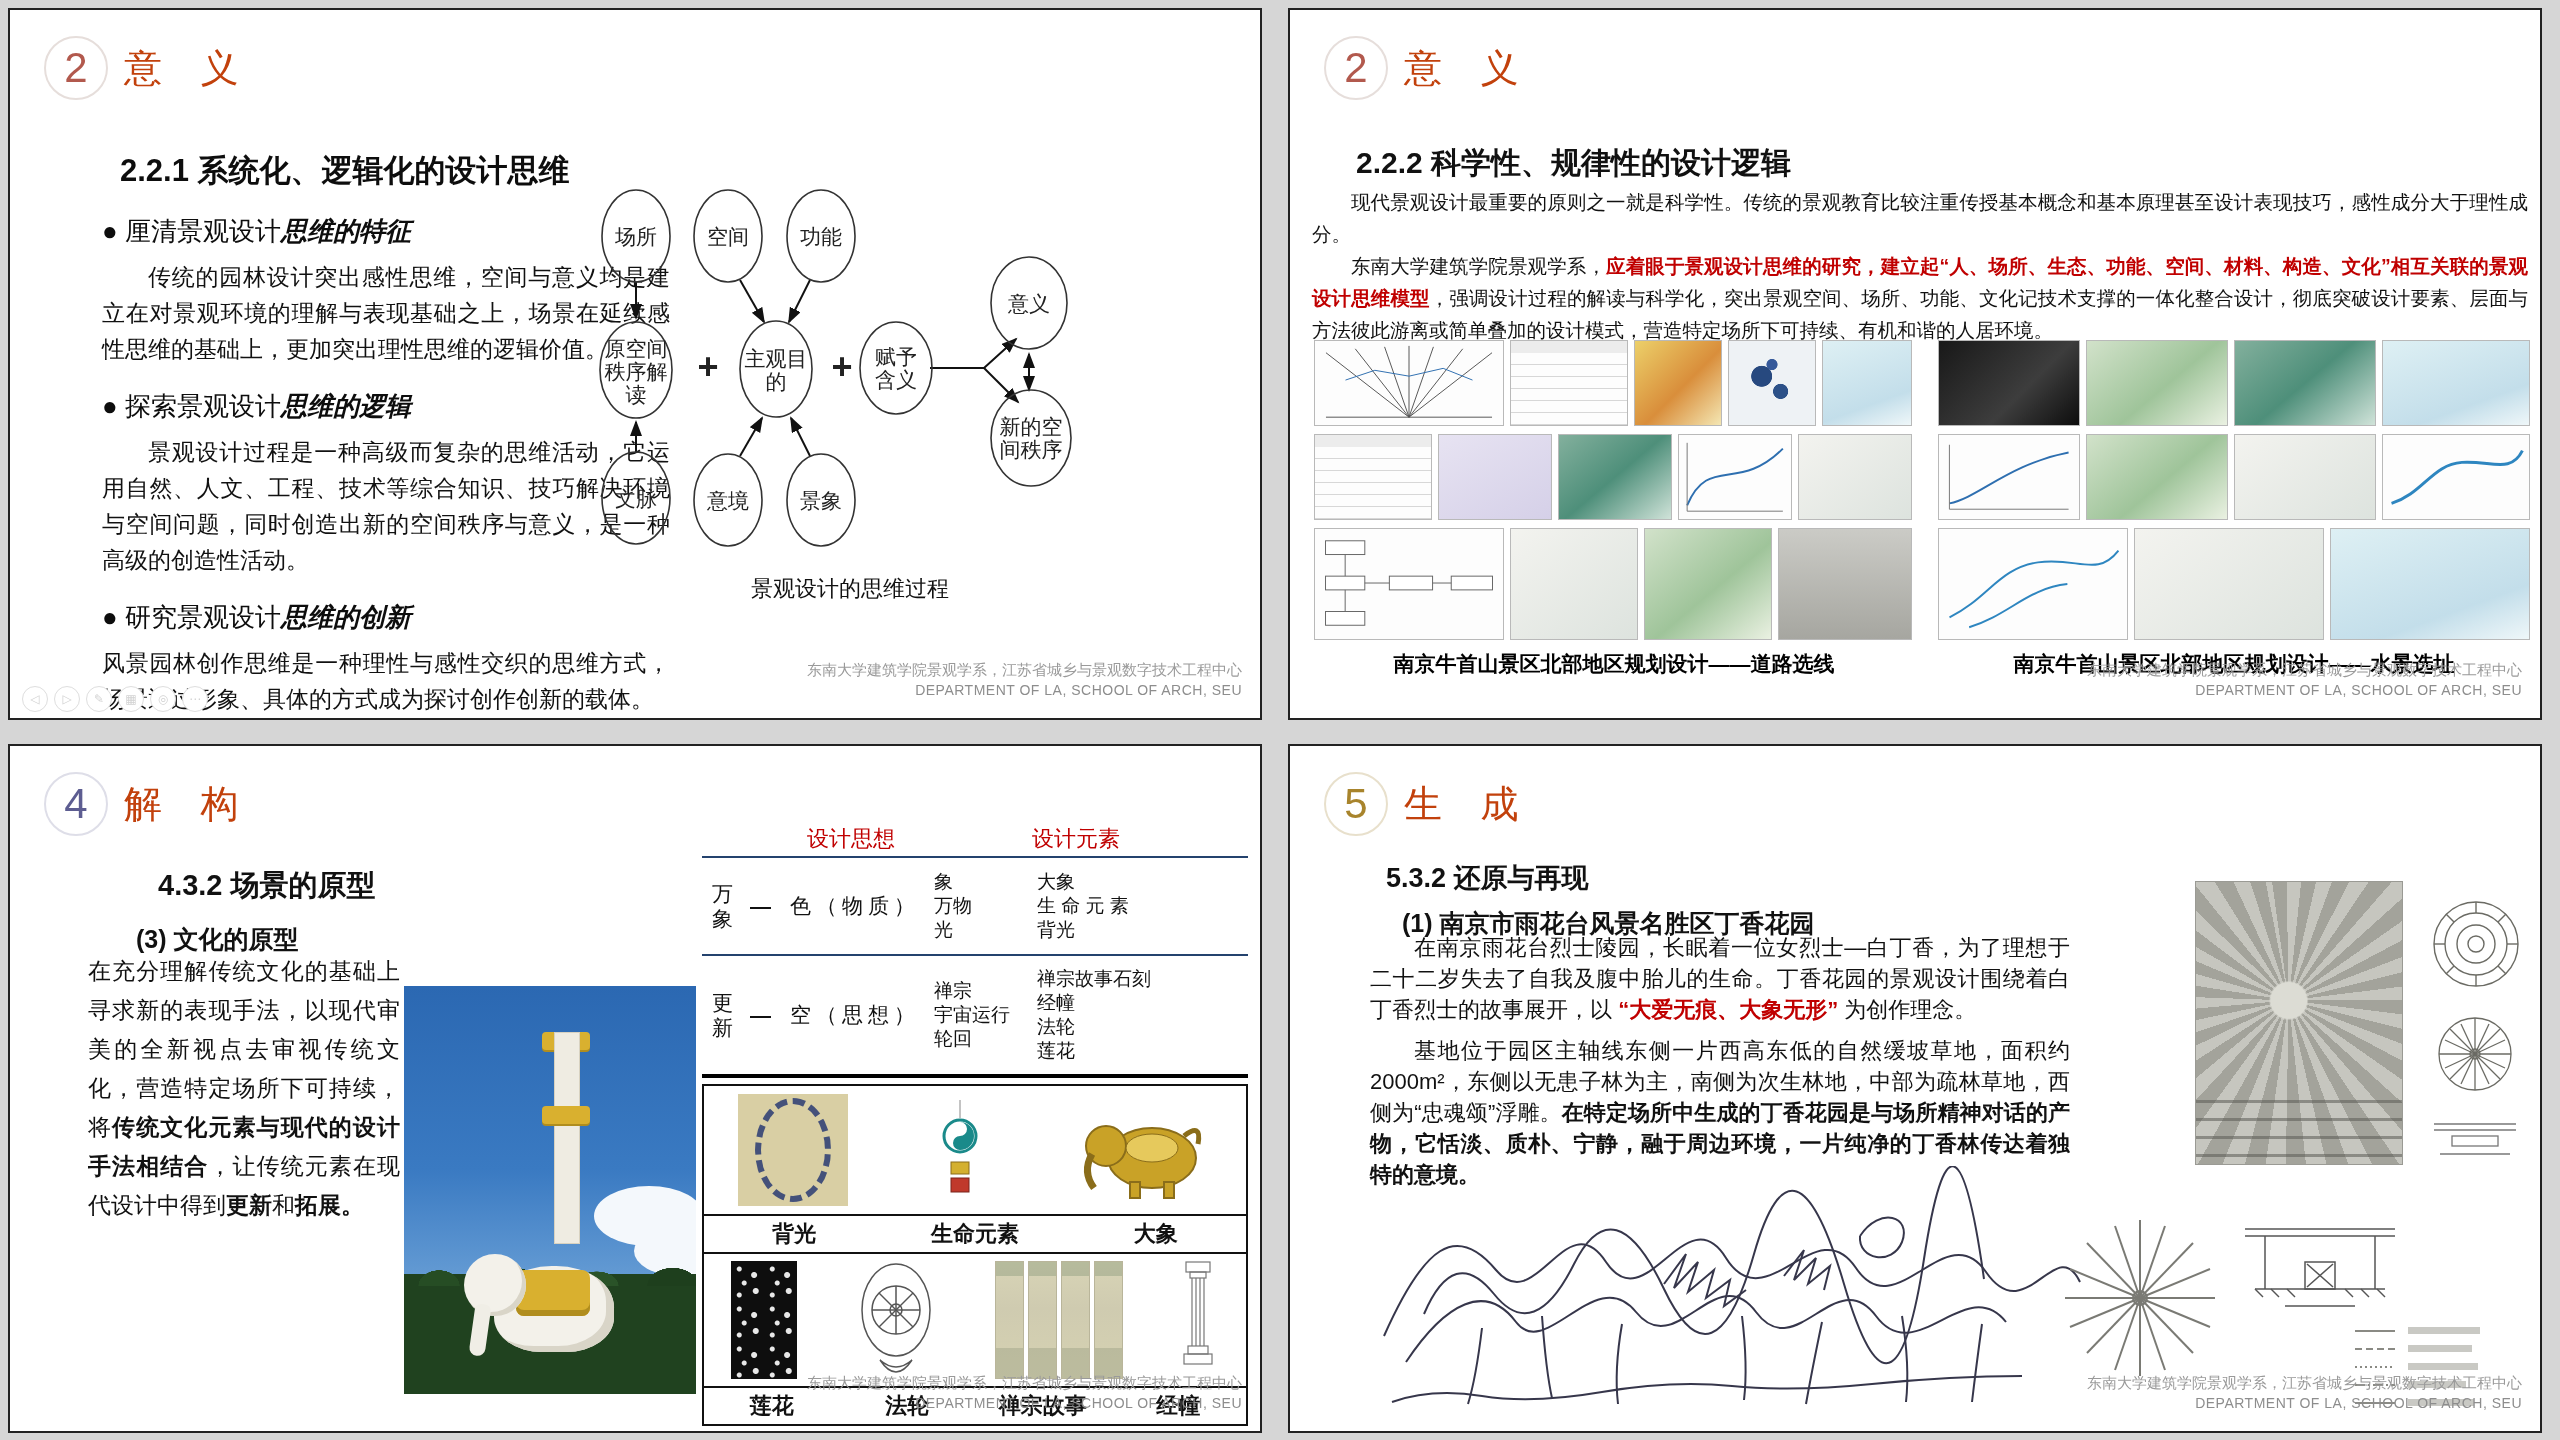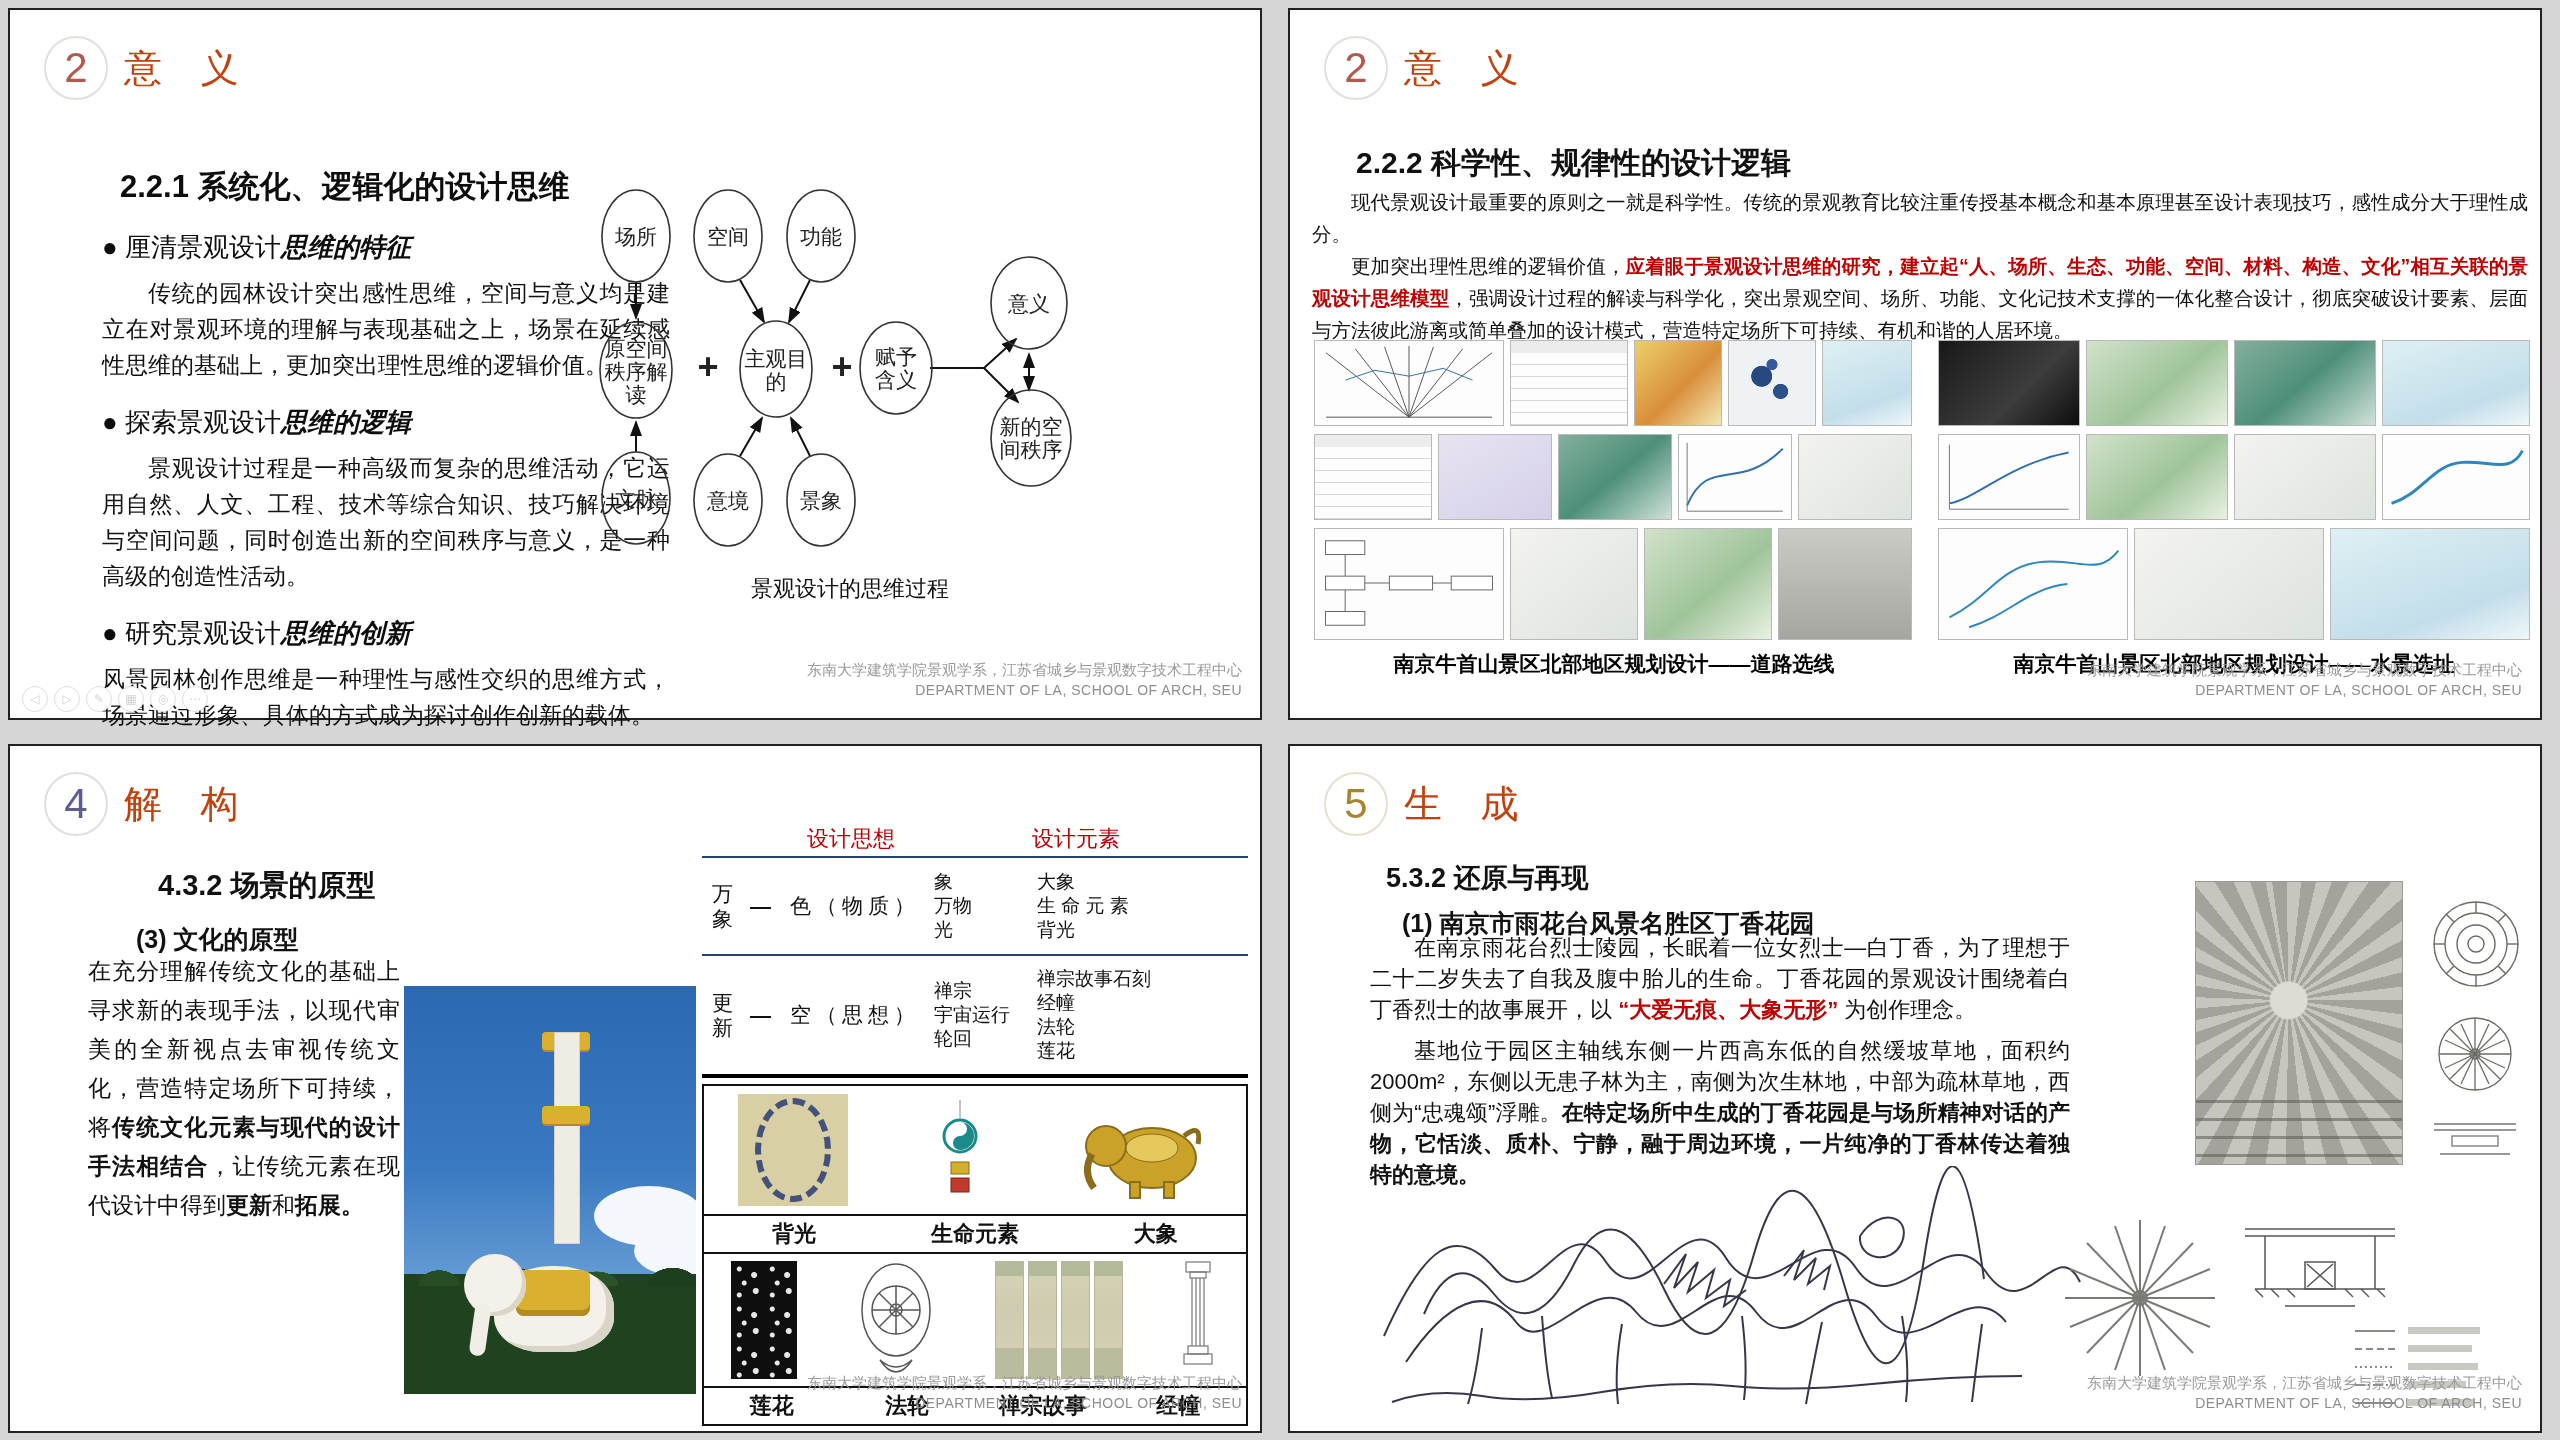--- a/index.html
+++ b/index.html
@@ -12,21 +12,21 @@
   #slide4{left:1288px;top:744px;width:1254px;height:689px;}
 
   .slide-head{position:absolute;left:34px;top:26px;display:flex;align-items:center;}
   .badge{width:60px;height:60px;border-radius:50%;display:flex;align-items:center;justify-content:center;
          font-size:42px;font-weight:400;background:#fff;}
   .badge-red{color:#b2594d;border:2px solid #e6dedb;}
   .badge-purple{color:#5d5d91;border:2px solid #dedee8;}
   .badge-gold{color:#a8842c;border:2px solid #e8e0cc;}
   .head-title{font-size:38px;color:#c2410c;letter-spacing:14px;margin-left:16px;font-weight:400;white-space:nowrap;}
 
-  .sec-title{font-size:31px;font-weight:700;color:#0d0d0d;margin:16px;}
+  .sec-title{font-size:31px;font-weight:700;color:#0d0d0d;margin:0;}
   .footer{position:absolute;right:18px;bottom:18px;text-align:right;line-height:20px;}
   .footer .cn{font-family:"Liberation Serif","DejaVu Serif",serif;font-size:15px;color:#9a9a9a;}
   .footer .en{font-size:14px;color:#8d8d8d;letter-spacing:.5px;}
 
   
   .s1-col{position:absolute;left:92px;top:140px;width:568px;}
   .s1-col .sec-title{margin-left:18px;}
   .bullet{font-size:26px;margin-top:22px;color:#0d0d0d;}
   .bullet b{font-weight:700;font-style:italic;}
   .bodyp{font-size:23px;line-height:36px;margin:10px 0 0;text-align:justify;text-indent:2em;}
@@ -235,21 +235,21 @@
       <span class="badge badge-red">
           <span>2</span>
         </span>
       <span class="head-title">意 义</span>
     </header>
 
     <h2 class="s2-title">2.2.2 科学性、规律性的设计逻辑</h2>
 
     <div class="s2-body">
       <p>现代景观设计最重要的原则之一就是科学性。传统的景观教育比较注重传授基本概念和基本原理甚至设计表现技巧，感性成分大于理性成分。</p>
-      <p><span>更加突出理性思维的逻辑价值，</span><span class="redbold">应着眼于景观设计思维的研究，建立起“人、场所、生态、功能、空间、材料、构造、文化”相互关联的景观设计思维模型</span><span>，强调设计过程的解读与科学化，突出景观空间、场所、功能、文化记技术支撑的一体化整合设计，彻底突破设计要素、层面与方法彼此游离或简单叠加的设计模式，营造特定场所下可持续、有机和谐的人居环境。</span></p>
+      <p><span>东南大学建筑学院景观学系，</span><span class="redbold">应着眼于景观设计思维的研究，建立起“人、场所、生态、功能、空间、材料、构造、文化”相互关联的景观设计思维模型</span><span>，强调设计过程的解读与科学化，突出景观空间、场所、功能、文化记技术支撑的一体化整合设计，彻底突破设计要素、层面与方法彼此游离或简单叠加的设计模式，营造特定场所下可持续、有机和谐的人居环境。</span></p>
     </div>
 
     <div class="collage cg-left">
       <span class="t" style="left:0;top:0;width:190px;height:86px">
         <svg viewBox="0 0 190 86">
             <g stroke="#555" stroke-width="1" fill="none">
           <line x1="95" y1="78" x2="10" y2="12"></line>
               <line x1="95" y1="78" x2="40" y2="8"></line>
           <line x1="95" y1="78" x2="70" y2="6"></line>
               <line x1="95" y1="78" x2="95" y2="5"></line>

